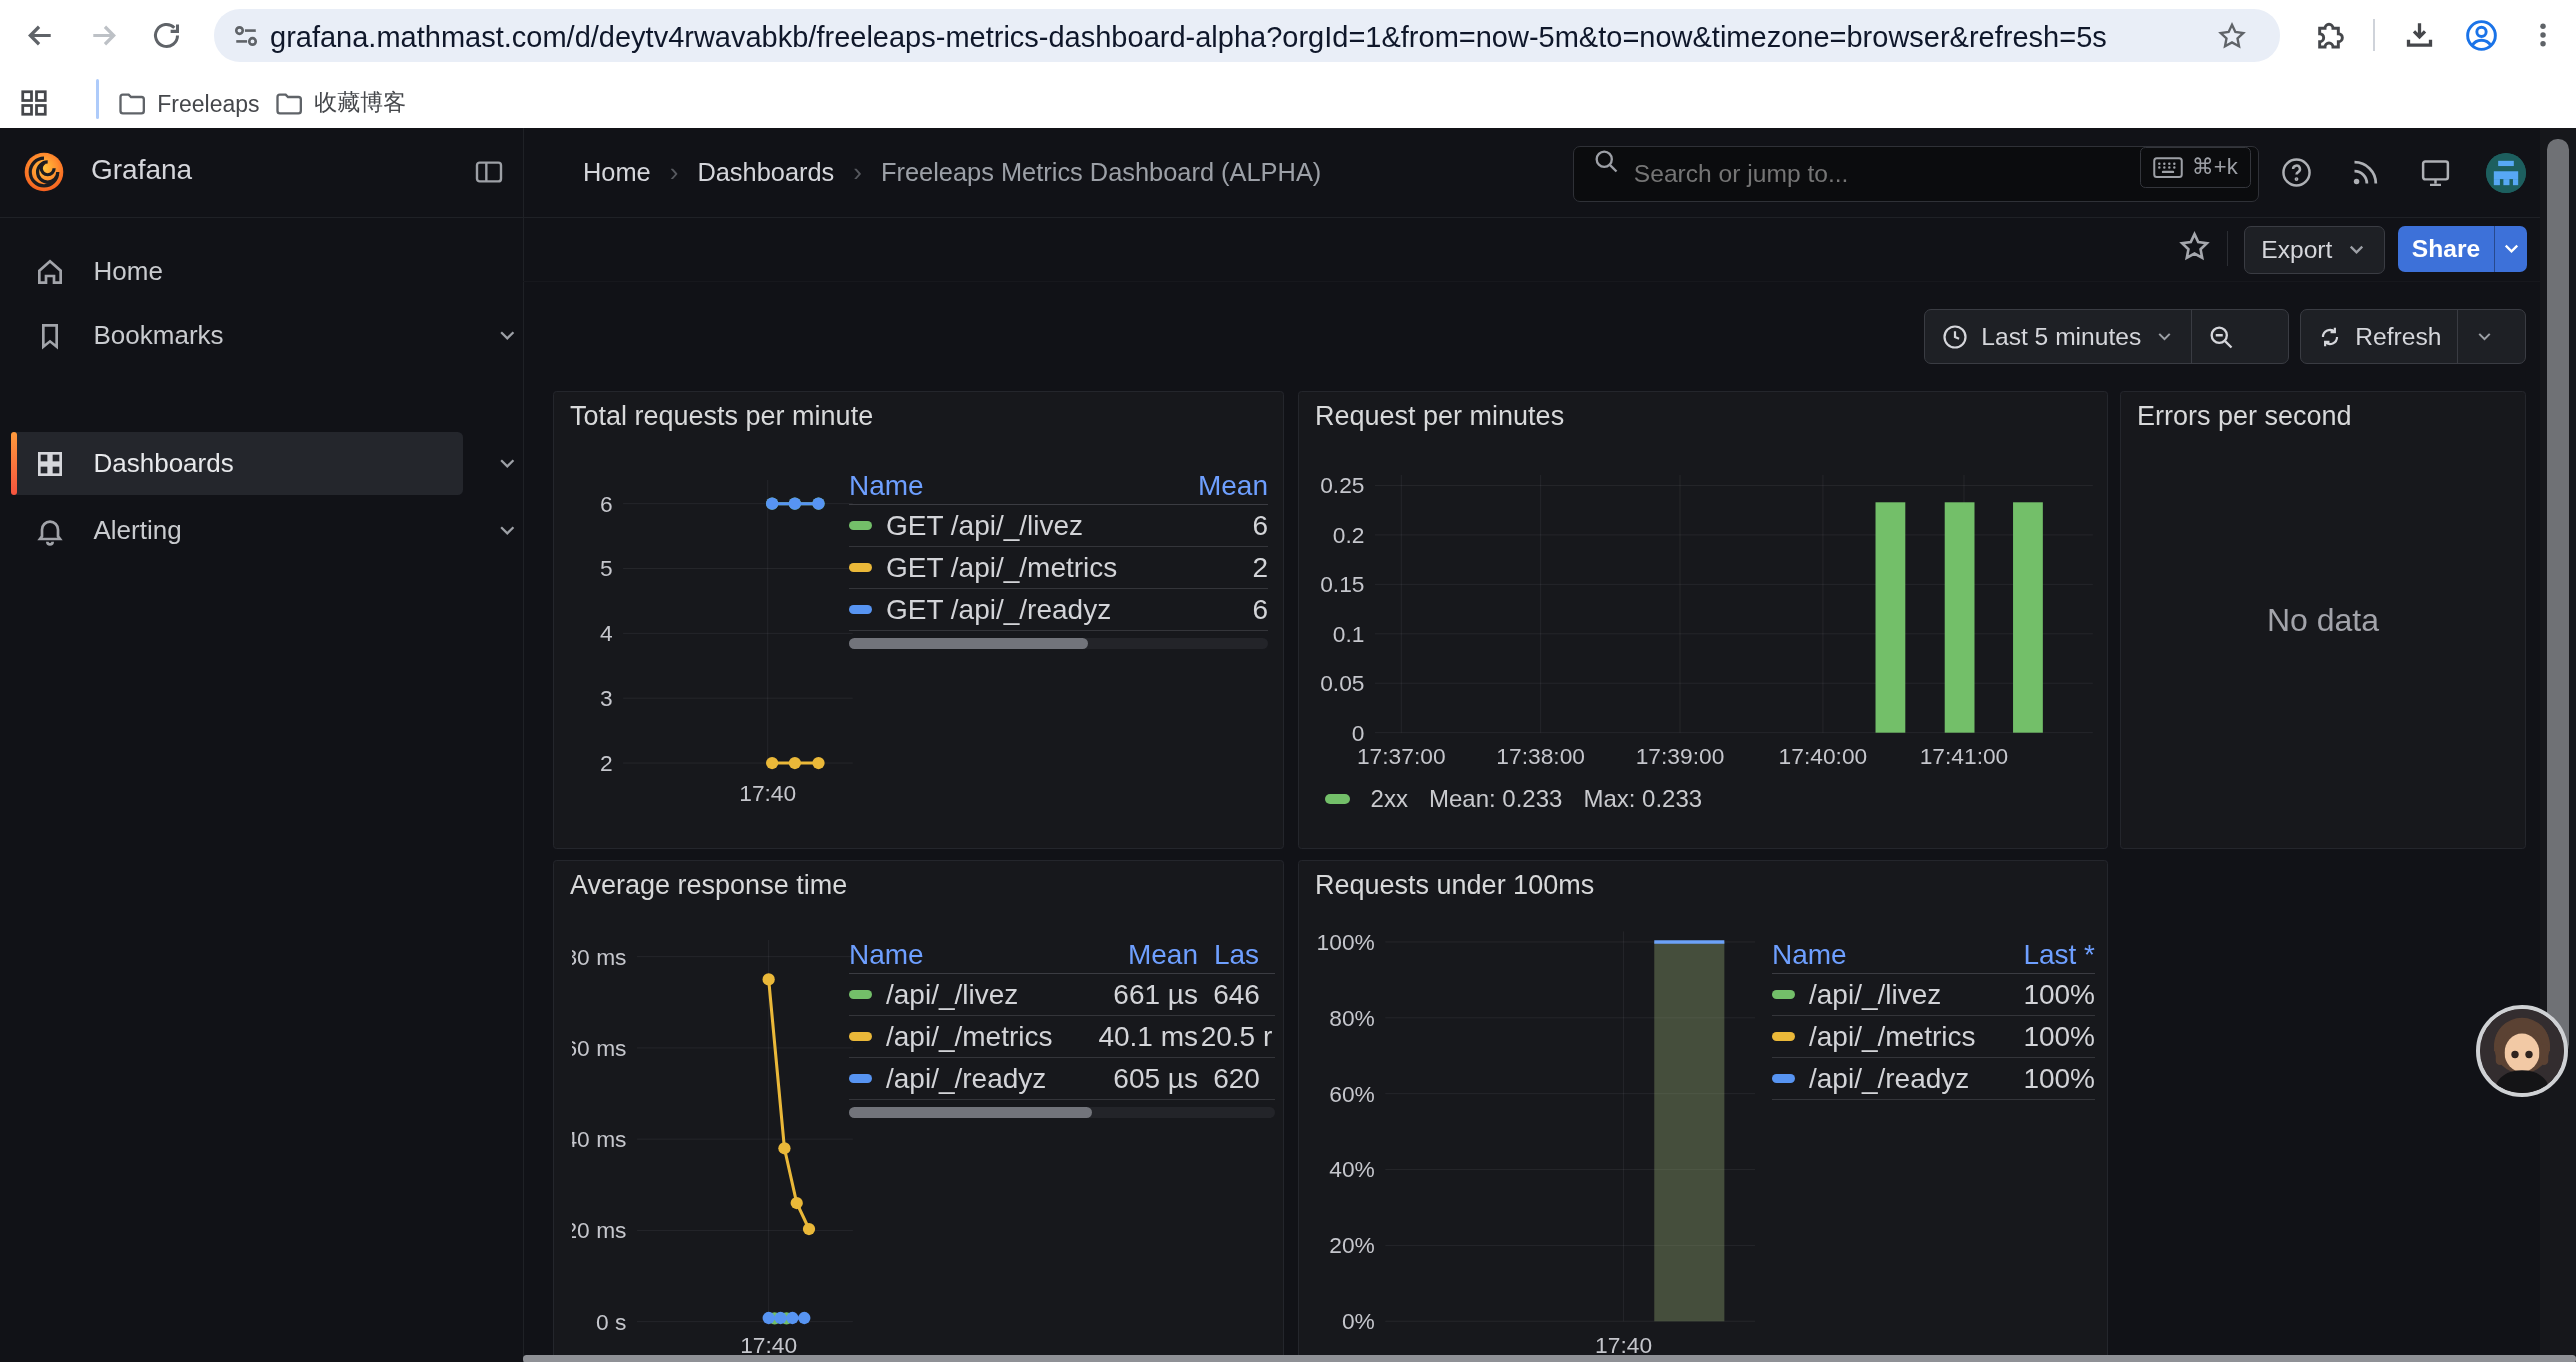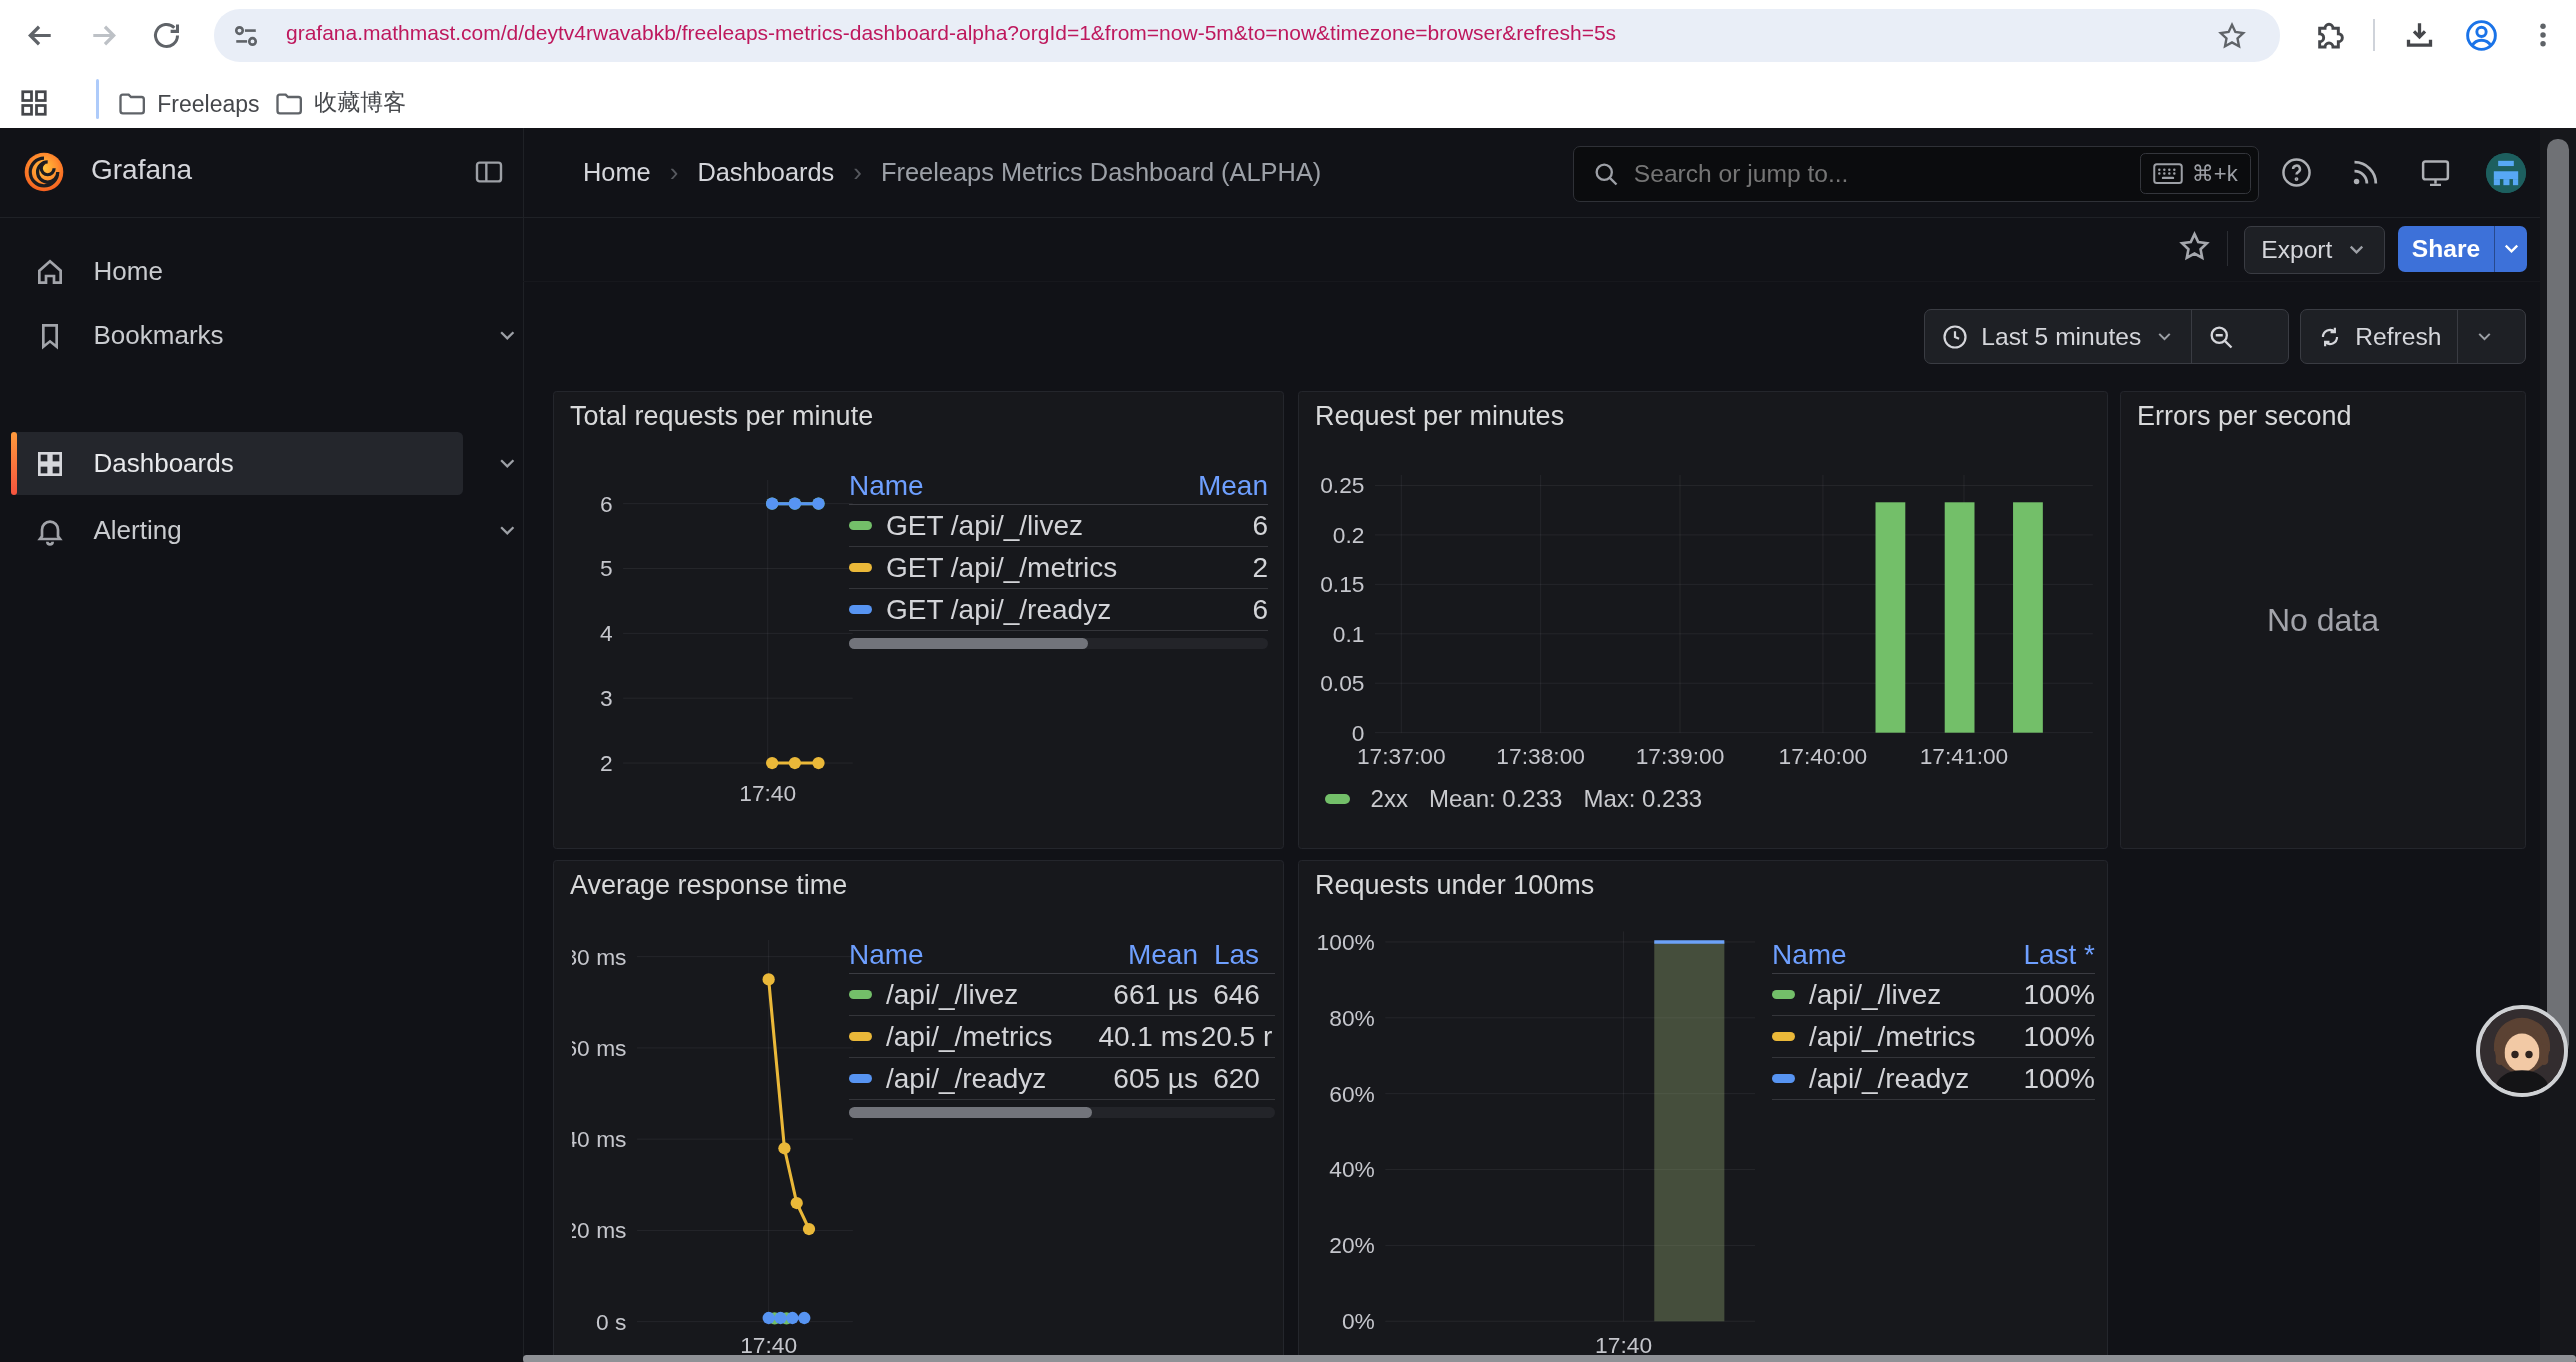--- a/index.html
+++ b/index.html
@@ -5,41 +5,41 @@
   html,body{margin:0;padding:0;background:#000;}
   .screen{position:relative;width:2576px;height:1363px;overflow:hidden;
     font-family:"Liberation Sans",sans-serif;background:#0f1014;}
   svg{display:block}
   svg text{font-family:"Liberation Sans",sans-serif;}
 
   
   .cb-toolbar{position:absolute;left:0;top:0;width:100%;height:70px;background:#ffffff;}
   .cb-btn{position:absolute;top:10.5px;width:49px;height:49px;display:flex;align-items:center;justify-content:center;border-radius:50%;}
   .url-pill{position:absolute;left:214px;top:8.8px;width:2066px;height:53px;border-radius:26px;background:#e9eef7;display:flex;align-items:center;}
-  .url-text{position:absolute;left:72px;top:12.3px;font-size:21px;color:#be185d;white-space:nowrap;}
+  .url-text{position:absolute;left:56px;top:12.3px;font-size:29px;color:#0f172a;white-space:nowrap;}
   .cb-bookmarks{position:absolute;left:0;top:70px;width:100%;height:58px;background:#ffffff;border-bottom:0.9px solid #dadce0;}
   .bm-item{position:absolute;top:10.5px;height:37px;display:flex;align-items:flex-end;gap:12.3px;color:#45474b;font-size:23px;}
   .bm-divider{position:absolute;left:96px;top:8.8px;width:2.6px;height:40px;background:#aecbfa;border-radius:1.8px;}
 
   
   .gf{position:absolute;left:0;top:128px;width:2576px;height:1235px;background:#111217;}
   .gf-sidebar{position:absolute;left:0;top:0;width:523px;height:100%;border-right:0.9px solid #1f2126;background:#111217;}
   .gf-side-head{position:absolute;left:0;top:0;width:100%;height:89px;border-bottom:0.9px solid #1f2126;text-align:center;}
   .gf-brand{position:absolute;left:91px;top:26px;font-size:28px;color:#d5d6db;}
   .nav-item{position:absolute;left:10.5px;width:452px;height:63px;border-radius:5.3px;display:flex;align-items:center;color:#c9cbcf;font-size:26px;cursor:pointer;}
   .nav-item .ico{width:32px;margin-left:23px;margin-right:28px;display:flex;}
   .nav-item.active{background:#24262c;color:#e8e9ec;}
   .nav-bar{position:absolute;left:0;top:0;width:6.1px;height:100%;border-radius:3.5px;background:linear-gradient(#ff9a3c,#f5533e);}
   .nav-chevron{position:absolute;left:484px;width:24.6px;height:24.6px;}
 
   .gf-main{position:absolute;left:523px;top:0;width:2053px;height:1235px;}
   .gf-header{position:absolute;left:0;top:0;width:100%;height:89px;border-bottom:0.9px solid #1f2126;}
   .breadcrumb{position:absolute;left:60px;top:0;height:89px;display:flex;align-items:center;gap:19px;font-size:25.4px;}
   .crumb{color:#d5d6db;} .crumb.current{color:#9ca0a7;} .crumb-sep{color:#56585e;font-size:26px;}
-  .search-box{position:absolute;left:1050px;top:17.5px;width:684px;height:54px;background:#0b0c0e;border:0.9px solid #2f3137;border-radius:7px;display:flex;align-items:center;}
+  .search-box{position:absolute;left:1050px;top:17.5px;width:684px;height:54px;background:#0b0c0e;border:0.9px solid #2f3137;border-radius:7px;display:flex;}
   .search-box input{flex:1;margin-left:12.3px;background:transparent;border:0;outline:0;color:#9da0a6;font-size:24.6px;font-family:"Liberation Sans",sans-serif;}
   .kbd-chip{display:flex;align-items:center;gap:8.8px;border:0.9px solid #34363c;border-radius:5.3px;height:39px;padding:0 12.3px;margin-right:7px;color:#9da0a6;font-size:22px;}
   .hdr-ico{position:absolute;top:28px;width:33px;height:33px;display:flex;align-items:center;justify-content:center;}
   .hdr-avatar{position:absolute;left:1963px;top:24.6px;width:40px;height:40px;border-radius:50%;overflow:hidden;background:#1d5f5f;}
 
   .action-row{position:absolute;left:0;top:89px;width:100%;height:64px;border-bottom:0.9px solid #17181d;}
   .act-divider{position:absolute;left:1704px;top:14px;width:0.9px;height:35px;background:#2b2d33;}
   .btn{position:absolute;top:8.8px;height:46px;border-radius:7px;display:flex;align-items:center;justify-content:center;font-size:24.6px;cursor:pointer;}
   .btn.ghost{background:#1e2025;border:0.9px solid #3a3c43;color:#d5d6db;gap:12.3px;}
   .btn-export{left:1721px;width:139px;}

